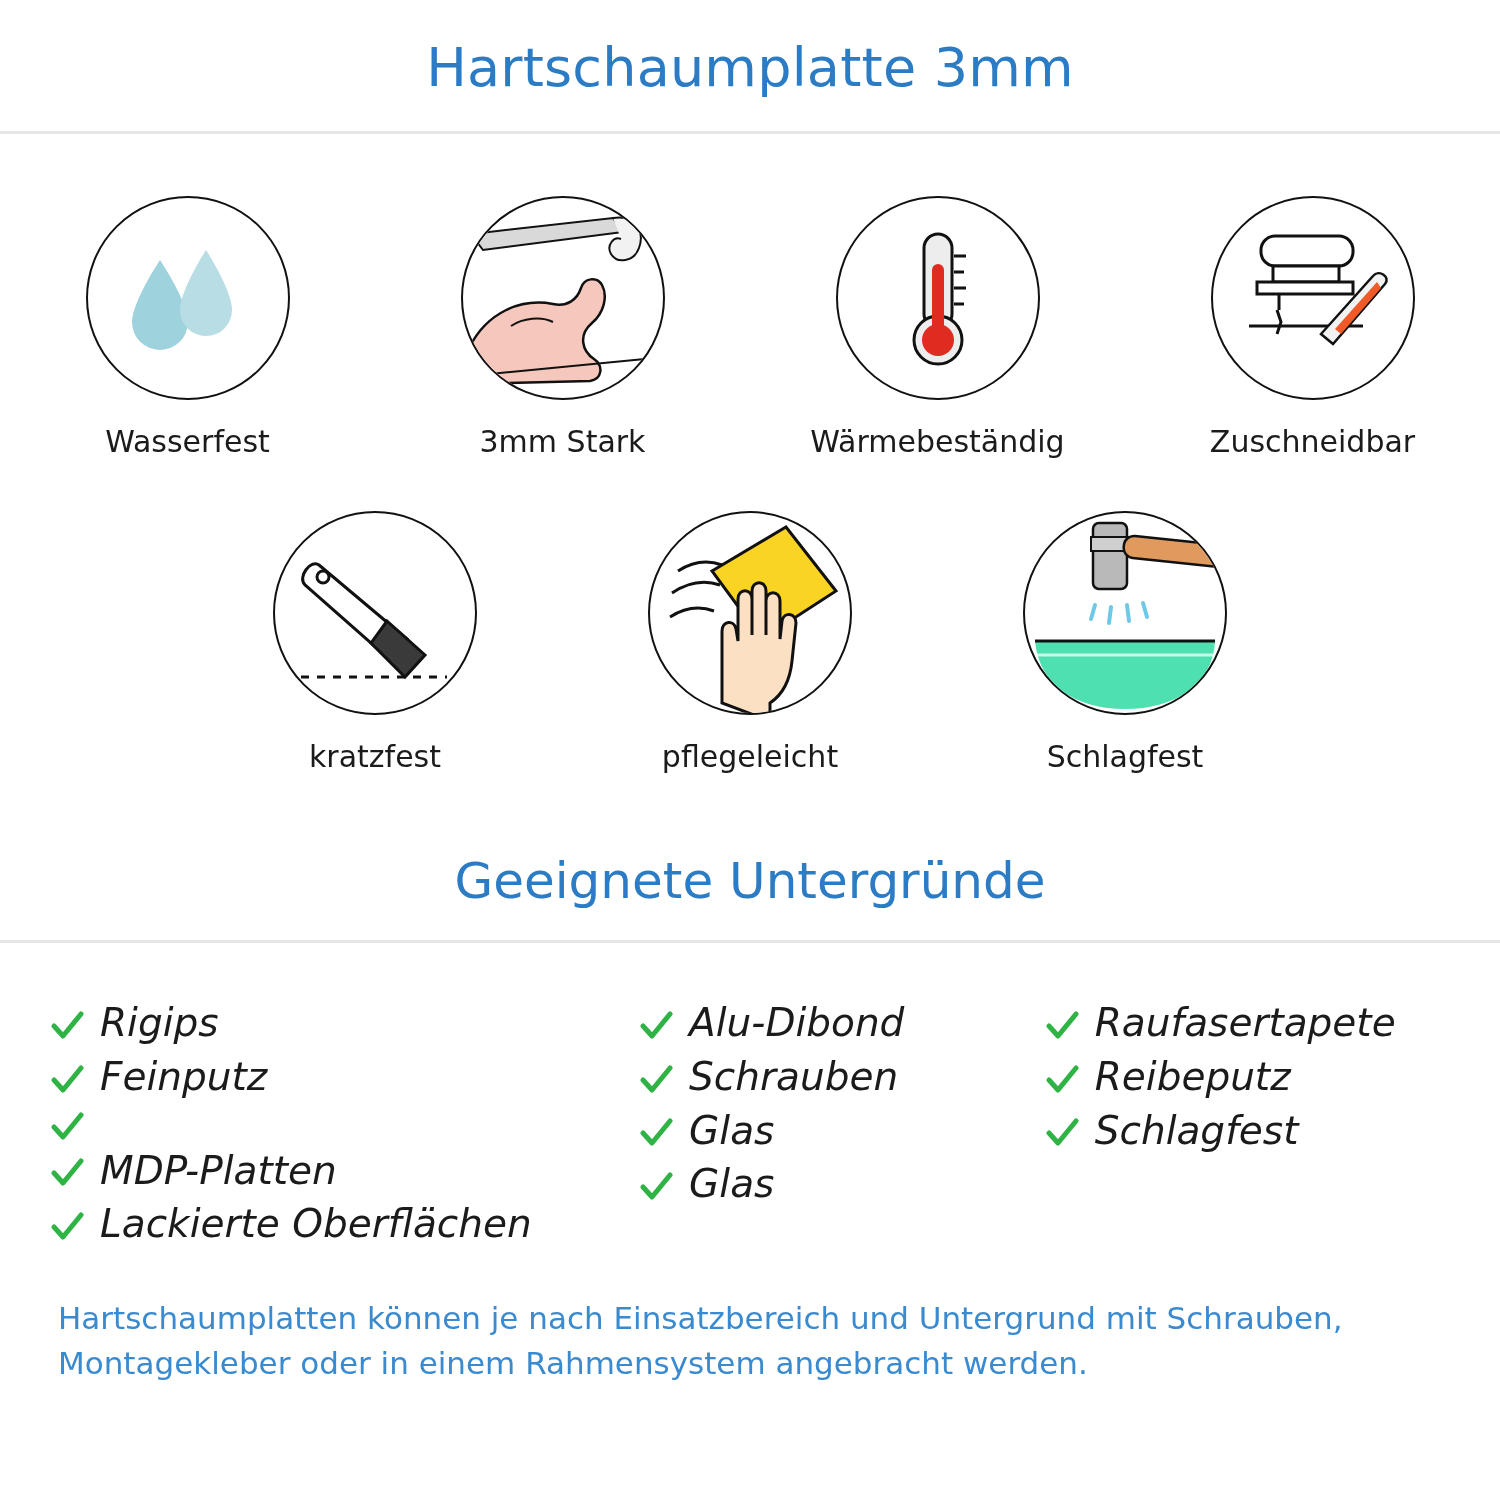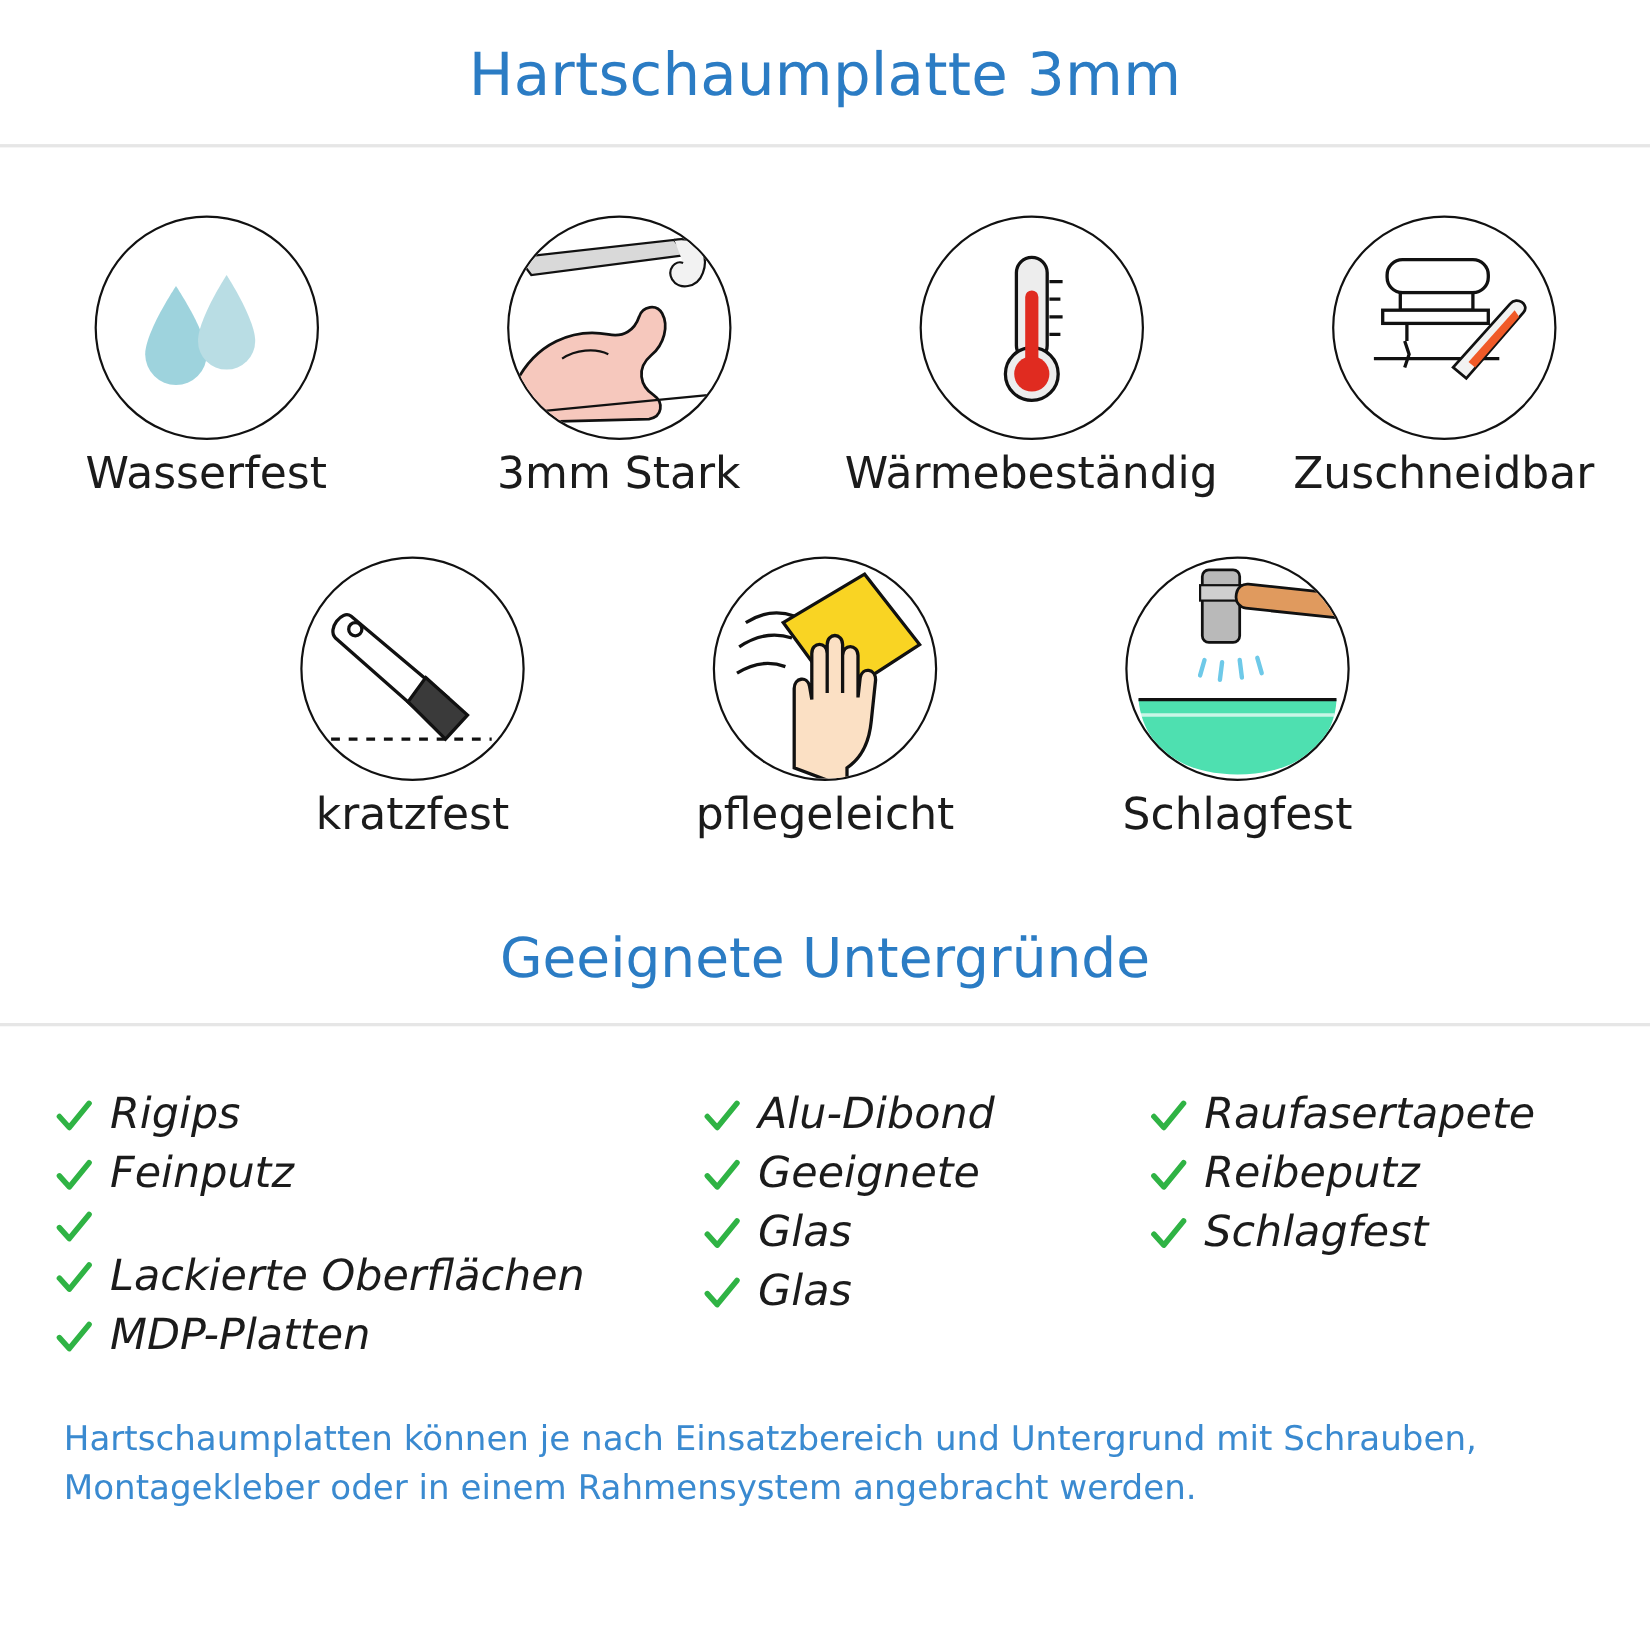--- a/index.html
+++ b/index.html
@@ -65,22 +65,22 @@
     border: 2px solid #111;
     background: #fff;
     overflow: hidden;
     position: relative;
     display: flex;
     align-items: center;
     justify-content: center;
   }
   .circle svg { display: block; }
   .feature-label {
-    margin-top: 8px;
-    font-size: 40px;
+    margin-top: 24px;
+    font-size: 30px;
     color: #1b1b1b;
     text-align: center;
     font-weight: 400;
     white-space: nowrap;
   }
 
   
   .title-sub {
     text-align: center;
     color: #2b7cc4;
@@ -284,48 +284,48 @@
               <path d="M4 17 L13 27 L31 5" fill="none" stroke="#2fb344" stroke-width="5" stroke-linecap="round" stroke-linejoin="round"></path>
             </svg>
         </span>
       </div>
       <div class="sub-item">
         <span class="check">
           <svg width="34" height="34" viewBox="0 0 34 34">
               <path d="M4 17 L13 27 L31 5" fill="none" stroke="#2fb344" stroke-width="5" stroke-linecap="round" stroke-linejoin="round"></path>
             </svg>
         </span>
+        <span>MDP-Platten</span>
+      </div>
+      <div class="sub-item">
+        <span class="check">
+          <svg width="34" height="34" viewBox="0 0 34 34">
+              <path d="M4 17 L13 27 L31 5" fill="none" stroke="#2fb344" stroke-width="5" stroke-linecap="round" stroke-linejoin="round"></path>
+            </svg>
+        </span>
         <span>Lackierte Oberflächen</span>
       </div>
-      <div class="sub-item">
-        <span class="check">
-          <svg width="34" height="34" viewBox="0 0 34 34">
-              <path d="M4 17 L13 27 L31 5" fill="none" stroke="#2fb344" stroke-width="5" stroke-linecap="round" stroke-linejoin="round"></path>
-            </svg>
-        </span>
-        <span>MDP-Platten</span>
-      </div>
     </div>
 
     <div class="sub-col c2">
       <div class="sub-item">
         <span class="check">
           <svg width="34" height="34" viewBox="0 0 34 34">
               <path d="M4 17 L13 27 L31 5" fill="none" stroke="#2fb344" stroke-width="5" stroke-linecap="round" stroke-linejoin="round"></path>
             </svg>
         </span>
         <span>Alu-Dibond</span>
       </div>
       <div class="sub-item">
         <span class="check">
           <svg width="34" height="34" viewBox="0 0 34 34">
               <path d="M4 17 L13 27 L31 5" fill="none" stroke="#2fb344" stroke-width="5" stroke-linecap="round" stroke-linejoin="round"></path>
             </svg>
         </span>
-        <span>Geeignete</span>
+        <span>Schrauben</span>
       </div>
       <div class="sub-item">
         <span class="check">
           <svg width="34" height="34" viewBox="0 0 34 34">
               <path d="M4 17 L13 27 L31 5" fill="none" stroke="#2fb344" stroke-width="5" stroke-linecap="round" stroke-linejoin="round"></path>
             </svg>
         </span>
         <span>Glas</span>
       </div>
       <div class="sub-item">

